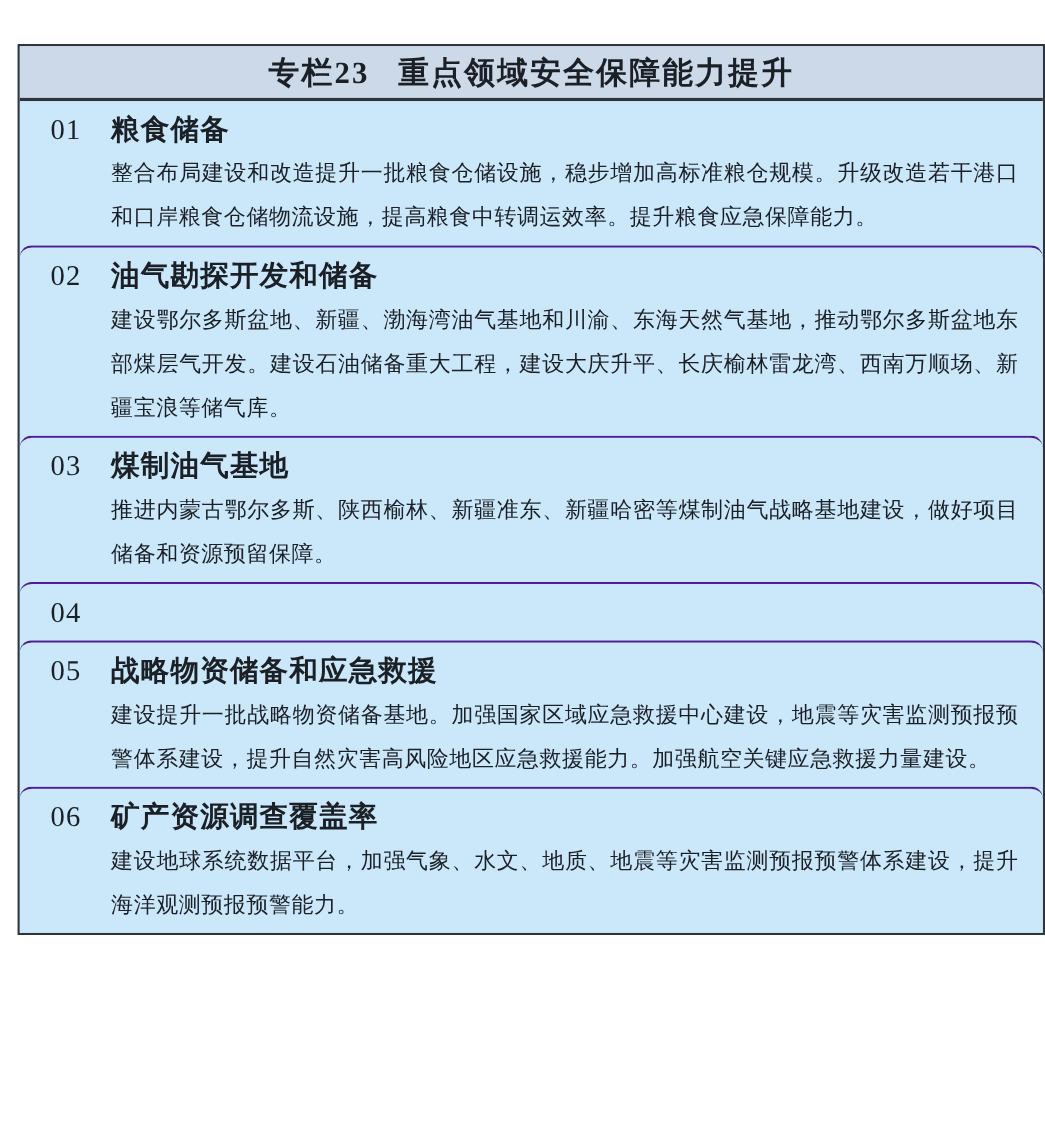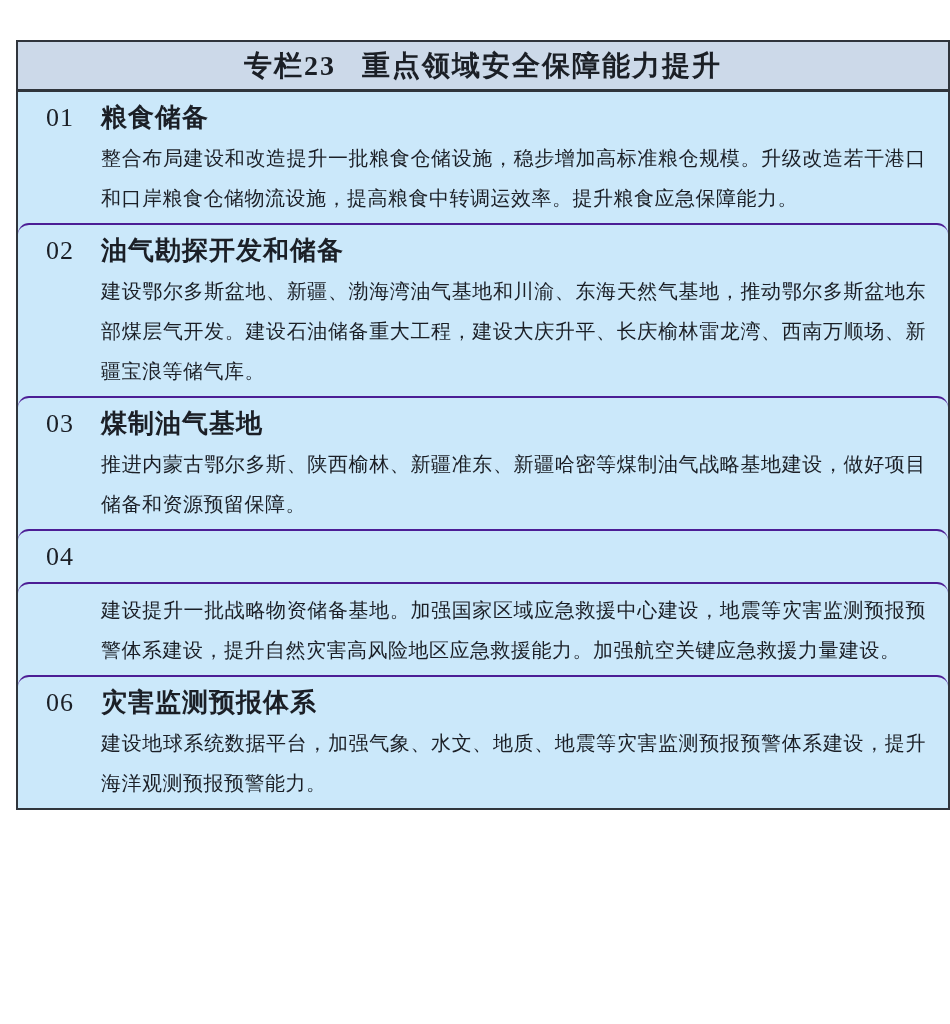--- a/index.html
+++ b/index.html
@@ -103,25 +103,29 @@
       <p class="section-body">推进内蒙古鄂尔多斯、陕西榆林、新疆准东、新疆哈密等煤制油气战略基地建设，做好项目储备和资源预留保障。</p>
     </div>
 
     <div class="section">
       <div class="section-head">
         <span class="section-num">04</span>
       </div>
     </div>
 
     <div class="section">
+      <div class="section-head">
+        <span class="section-num">05</span>
+        <span class="section-title">战略物资储备和应急救援</span>
+      </div>
       <p class="section-body">建设提升一批战略物资储备基地。加强国家区域应急救援中心建设，地震等灾害监测预报预警体系建设，提升自然灾害高风险地区应急救援能力。加强航空关键应急救援力量建设。</p>
     </div>
 
     <div class="section">
       <div class="section-head">
         <span class="section-num">06</span>
-        <span class="section-title">灾害监测预报体系</span>
+        <span class="section-title">矿产资源调查覆盖率</span>
       </div>
       <p class="section-body">建设地球系统数据平台，加强气象、水文、地质、地震等灾害监测预报预警体系建设，提升海洋观测预报预警能力。</p>
     </div>
 
   </div>
 </div>
 
 </body></html>

